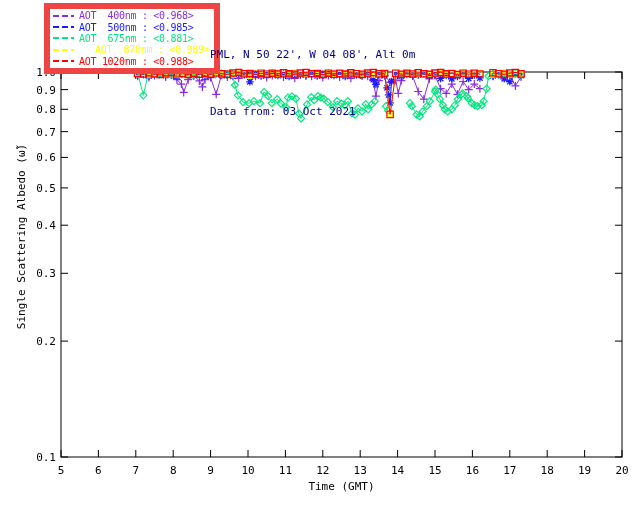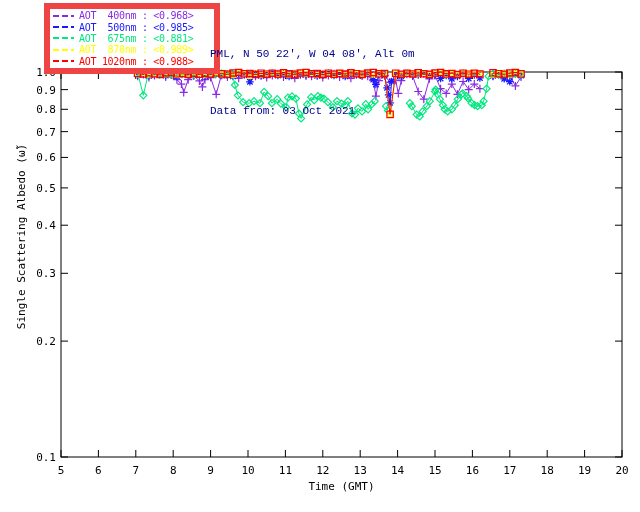--- a/index.html
+++ b/index.html
@@ -136,25 +136,25 @@
     <div class="legend-row">
       <span class="legend-dash" style="background: repeating-linear-gradient(90deg, rgb(26, 26, 255) 0px, rgb(26, 26, 255) 6px, transparent 6px, transparent 9px);"></span>
       <span class="legend-label" style="color: rgb(26, 26, 255); text-align: right;">AOT  500nm : &lt;0.985&gt;</span>
     </div>
     <div class="legend-row">
       <span class="legend-dash" style="background: repeating-linear-gradient(90deg, rgb(0, 232, 126) 0px, rgb(0, 232, 126) 6px, transparent 6px, transparent 9px);"></span>
       <span class="legend-label" style="color: rgb(0, 232, 126);">AOT  675nm : &lt;0.881&gt;</span>
     </div>
     <div class="legend-row">
       <span class="legend-dash" style="background: repeating-linear-gradient(90deg, rgb(255, 255, 0) 0px, rgb(255, 255, 0) 6px, transparent 6px, transparent 9px);"></span>
-      <span class="legend-label" style="color: rgb(255, 255, 0);">AOT  870nm : &lt;0.989&gt;</span>
+      <span class="legend-label" style="color: rgb(255, 255, 0); margin-left: 16px;">AOT  870nm : &lt;0.989&gt;</span>
     </div>
     <div class="legend-row">
       <span class="legend-dash" style="background: repeating-linear-gradient(90deg, rgb(255, 0, 0) 0px, rgb(255, 0, 0) 6px, transparent 6px, transparent 9px);"></span>
       <span class="legend-label" style="color: rgb(255, 0, 0); text-align: right;">AOT 1020nm : &lt;0.988&gt;</span>
     </div>
   </div>
 
-  <div class="hdr" style="color: rgb(0, 0, 139); font-family: Liberation Mono, monospace;">
+  <div class="hdr" style="color: rgb(0, 0, 139);">
     <div>PML, N 50 22', W 04 08', Alt 0m</div>
     <div>Data from: 03 Oct 2021</div>
   </div>
 </div>
 
 </body></html>

